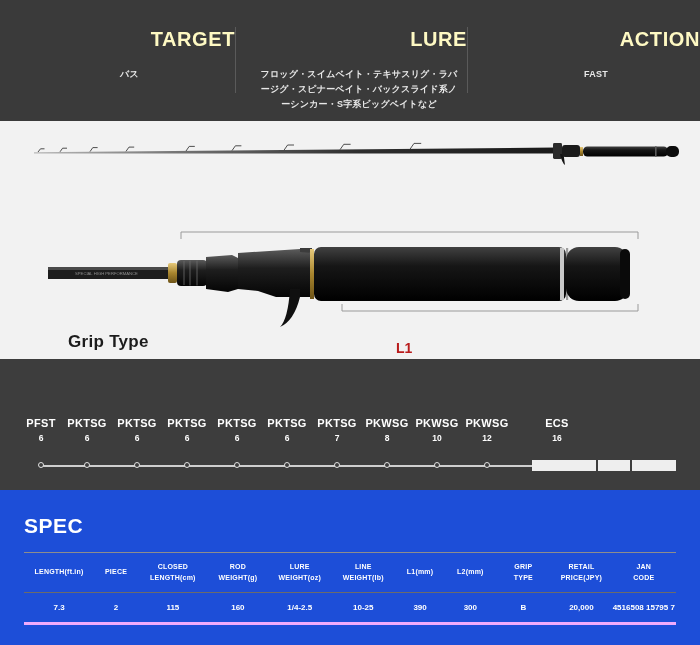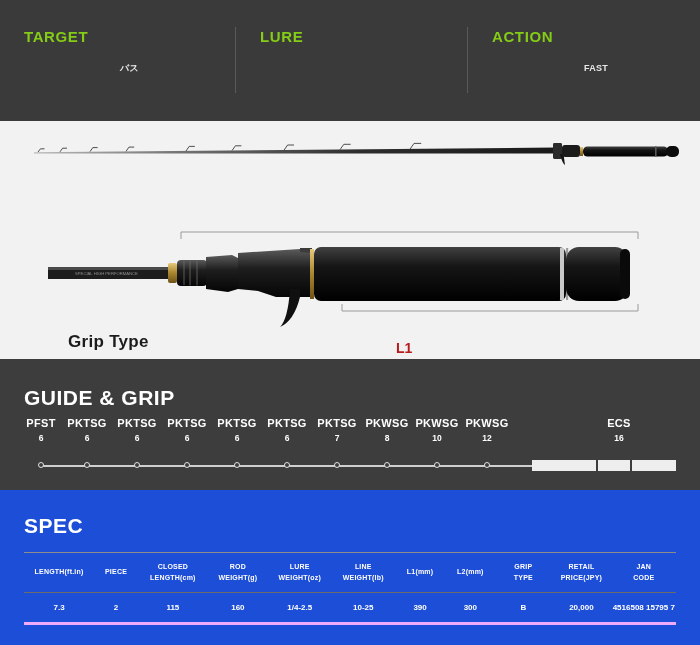--- a/index.html
+++ b/index.html
@@ -21,22 +21,22 @@
   .top-col { position:relative; padding-top:28px; }
   .top-col.target { width:235px; padding-left:24px; }
   .top-col.lure   { width:232px; padding-left:25px; }
   .top-col.action { width:233px; padding-left:25px; }
   .top-col.lure::before,
   .top-col.action::before {
     content:""; position:absolute; left:0; top:27px; width:1px; height:66px;
     background:#5a5a5a;
   }
   .top-head {
-    font-size:15px; font-weight:bold; letter-spacing:.6px;
-    color:#84cc16; margin-bottom:16px;
+    font-size:20px; font-weight:bold; letter-spacing:.6px;
+    color:#fef9c3; margin-bottom:16px;text-align:right;
   }
   .top-val {
     font-size:9px; color:#e8e8e8; line-height:1.65; font-weight:bold;
     letter-spacing:.2px;
     text-align:center;
   }
   .top-val.jp { max-width:198px; }
 
   
   .rod-area {
@@ -136,20 +136,21 @@
 
   <div class="top-strip">
 
     <div class="top-col target">
       <div class="top-head">TARGET</div>
       <div class="top-val">バス</div>
     </div>
 
     <div class="top-col lure">
       <div class="top-head">LURE</div>
+      <div class="top-val jp">フロッグ・スイムベイト・テキサスリグ・ラバージグ・スピナーベイト・バックスライド系ノーシンカー・S字系ビッグベイトなど</div>
     </div>
 
     <div class="top-col action">
       <div class="top-head">ACTION</div>
       <div class="top-val">FAST</div>
     </div>
 
   </div>
 
   <div class="rod-area">
@@ -244,21 +245,20 @@
       </g>
     </svg>
 
     <div class="grip-type-label">Grip Type</div>
     <div class="grip-badge">B</div>
     <div class="lbl-l1">L1</div>
     <div class="lbl-l2">L2</div>
   </div>
 
   <div class="guide-sec">
-    <div class="sec-title">GUIDE &amp; GRIP</div>
     <div class="guide-labels">
         <div class="g-item" style="left: 17px;">
           <div class="g-code">PFST</div>
           <div class="g-size">6</div>
         </div>
         <div class="g-item" style="left: 63px;">
           <div class="g-code">PKTSG</div>
           <div class="g-size">6</div>
         </div>
         <div class="g-item" style="left: 113px;">
@@ -286,21 +286,21 @@
           <div class="g-size">8</div>
         </div>
         <div class="g-item" style="left: 413px;">
           <div class="g-code">PKWSG</div>
           <div class="g-size">10</div>
         </div>
         <div class="g-item" style="left: 463px;">
           <div class="g-code">PKWSG</div>
           <div class="g-size">12</div>
         </div>
-        <div class="g-item" style="left: 595px;">
+        <div class="g-item" style="left: 533px;">
           <div class="g-code">ECS</div>
           <div class="g-size">16</div>
         </div>
       </div>
     <div class="guide-track">
       <div class="track-line" style="left: 17px; width: 491px;"></div>
     <div class="g-dot" style="left: 17px;"></div>
         <div class="g-dot" style="left: 63px;"></div>
         <div class="g-dot" style="left: 113px;"></div>
         <div class="g-dot" style="left: 163px;"></div>

